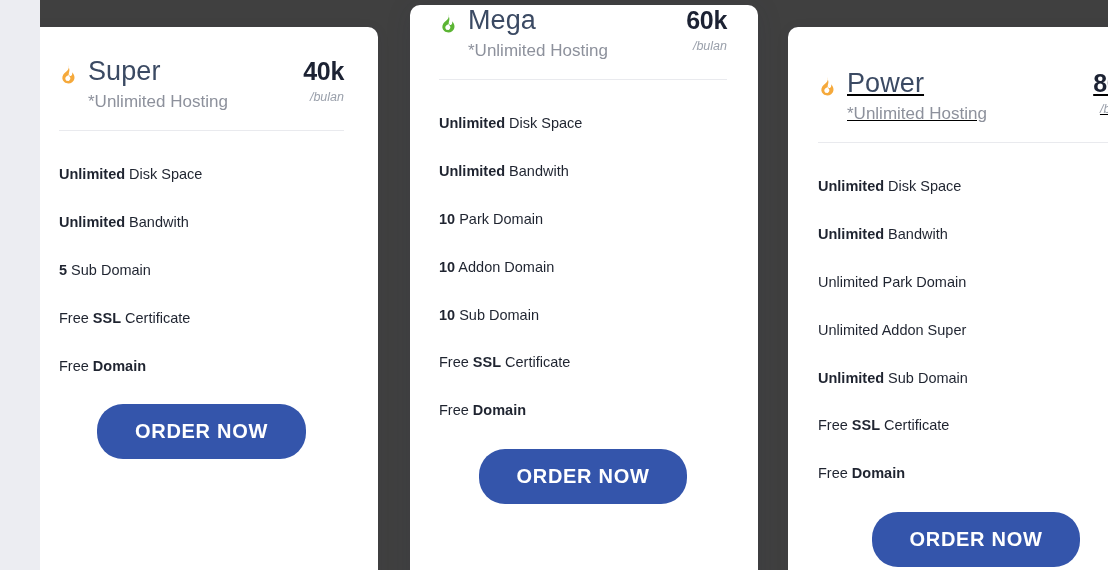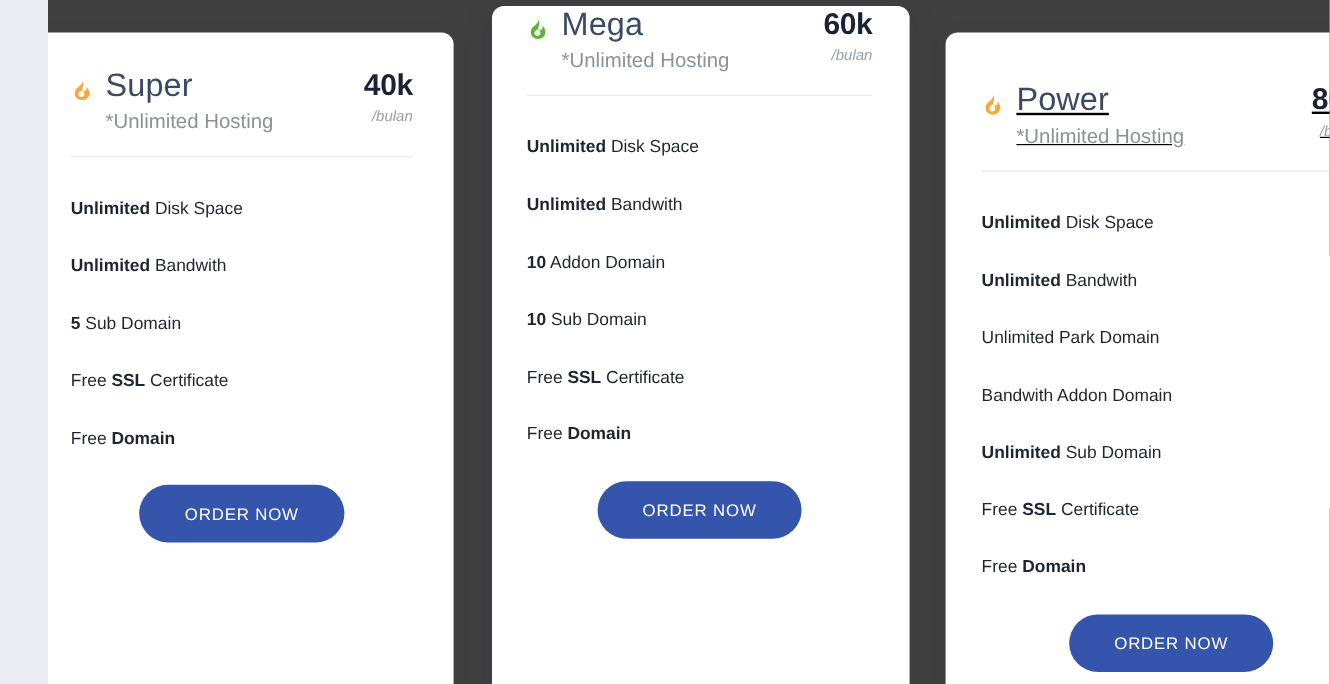--- a/index.html
+++ b/index.html
@@ -156,22 +156,22 @@
     justify-content: center;
     margin-top: 25px;
   }
 
   .cta-button {
     background: #3455ab;
     color: #ffffff;
     border: none;
     border-radius: 26px;
     font-family: "Liberation Sans", sans-serif;
-    font-size: 14px;
-    font-weight: 400;
+    font-size: 20px;
+    font-weight: 700;
     letter-spacing: 0.7px;
     padding: 16px 34px;
     cursor: pointer;
     white-space: nowrap;
     text-align: center;
   }
 
   #card-super  .cta-button { padding: 16px 38px; }
   #card-mega   .cta-button { padding: 16px 38px; }
   #card-power  .cta-button { padding: 16px 38px; }
@@ -232,20 +232,21 @@
         </div>
         <div class="price-block">
           <div class="price-amount">60k</div>
           <div class="price-period">/bulan</div>
         </div>
       </div>
       <div class="divider"></div>
       <ul class="features">
         <li class="feature-row"><span class="strong">Unlimited</span><span class="normal"> Disk Space</span></li>
         <li class="feature-row"><span class="strong">Unlimited</span><span class="normal"> Bandwith</span></li>
+        <li class="feature-row"><span class="strong">10</span><span class="normal"> Park Domain</span></li>
         <li class="feature-row"><span class="strong">10</span><span class="normal"> Addon Domain</span></li>
         <li class="feature-row"><span class="strong">10</span><span class="normal"> Sub Domain</span></li>
         <li class="feature-row"><span class="normal">Free </span><span class="strong">SSL</span><span class="normal"> Certificate</span></li>
         <li class="feature-row"><span class="normal">Free </span><span class="strong">Domain</span></li>
       </ul>
       <div class="cta-wrap">
         <button class="cta-button">ORDER NOW</button>
       </div>
     </div>
   </div>
@@ -268,21 +269,21 @@
         <div class="price-block">
           <div class="price-amount">80k</div>
           <div class="price-period">/bulan</div>
         </div>
       </div>
       <div class="divider"></div>
       <ul class="features">
         <li class="feature-row"><span class="strong">Unlimited</span><span class="normal"> Disk Space</span></li>
         <li class="feature-row"><span class="strong">Unlimited</span><span class="normal"> Bandwith</span></li>
         <li class="feature-row"><span class="normal">Unlimited Park Domain</span></li>
-        <li class="feature-row"><span class="normal">Bandwith Addon Domain</span></li>
+        <li class="feature-row"><span class="normal">Unlimited Addon Super</span></li>
         <li class="feature-row"><span class="strong">Unlimited</span><span class="normal"> Sub Domain</span></li>
         <li class="feature-row"><span class="normal">Free </span><span class="strong">SSL</span><span class="normal"> Certificate</span></li>
         <li class="feature-row"><span class="normal">Free </span><span class="strong">Domain</span></li>
       </ul>
       <div class="cta-wrap">
         <button class="cta-button">ORDER NOW</button>
       </div>
     </div>
   </div>
 

